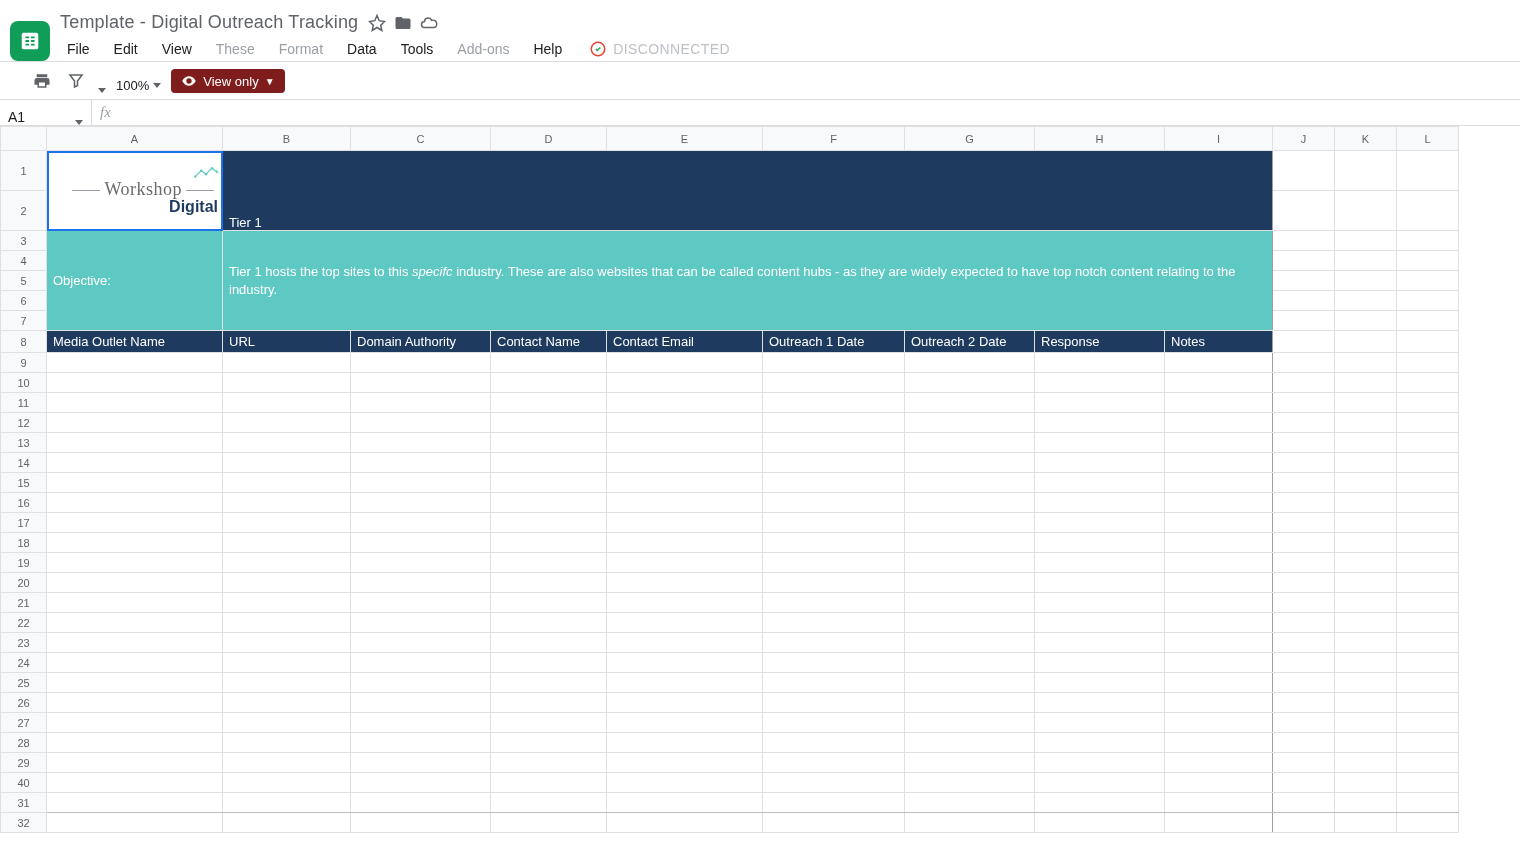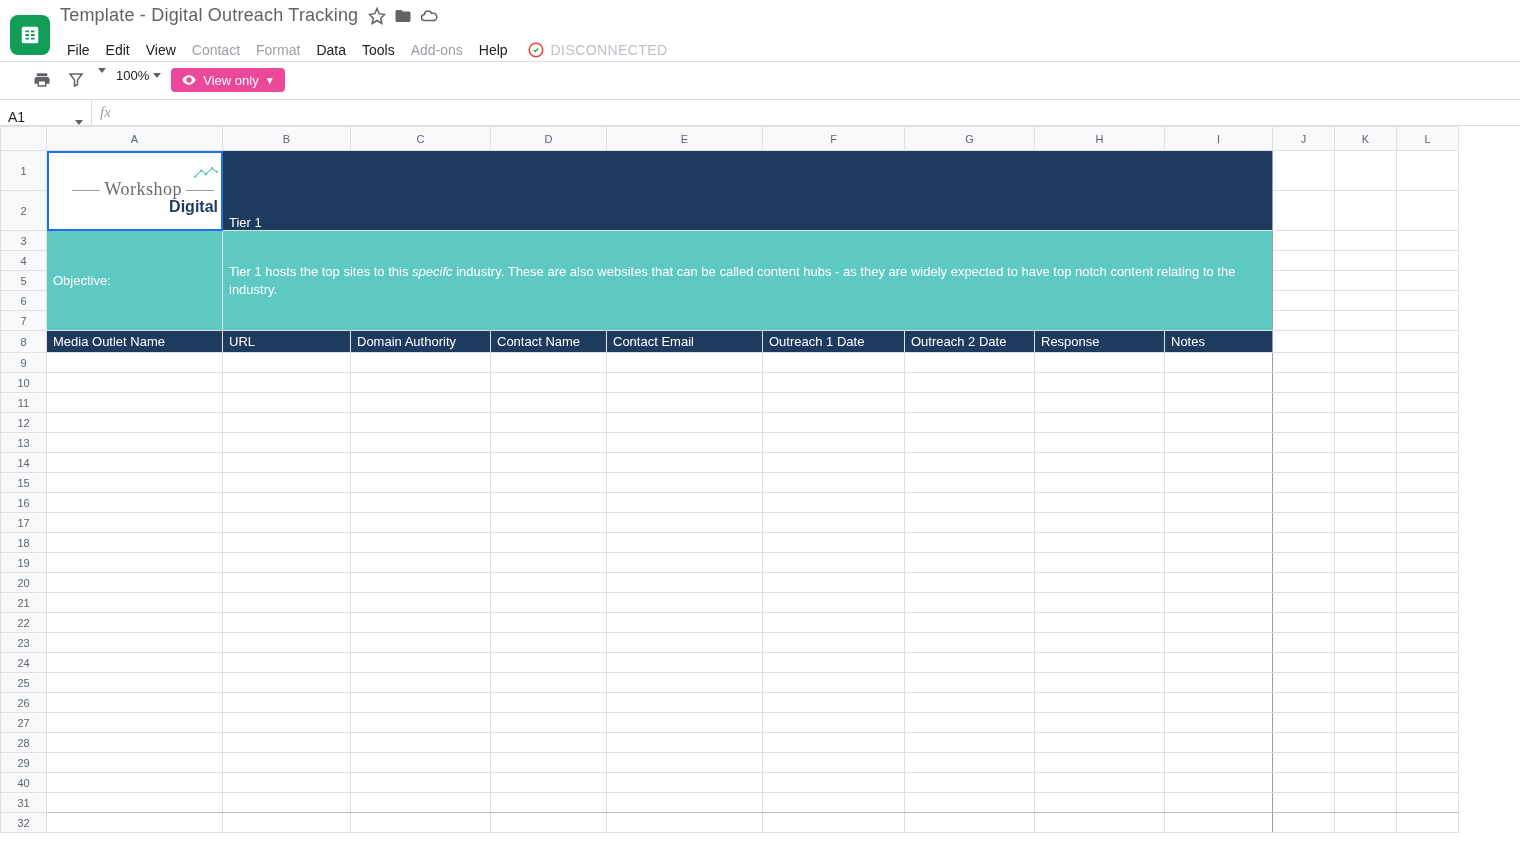--- a/index.html
+++ b/index.html
@@ -1,37 +1,37 @@
 <!DOCTYPE html>
 <html><head>
 <meta charset="utf-8">
 <style>
   * { box-sizing: border-box; margin: 0; padding: 0; }
   body { font-family: Arial, "Google Sans", sans-serif; font-size: 13px; color: #202124; background: #fff; overflow: hidden; width: 1520px; height: 855px; }
 
   
-  .header { display: flex; align-items: center; padding: 6px 10px 0 10px; border-bottom: 1px solid #dadce0; height: 62px; }
+  .header { display: flex; align-items: flex-end; padding: 6px 10px 0 10px; border-bottom: 1px solid #dadce0; height: 62px; }
   .app-icon { width: 40px; height: 40px; background: #0f9d58; border-radius: 8px; display: flex; align-items: center; justify-content: center; margin-right: 10px; margin-top: 2px; flex-shrink: 0; }
   .app-icon svg { width: 22px; height: 22px; fill: #fff; }
   .title-area { display: flex; flex-direction: column; }
   .title-row { display: flex; align-items: center; gap: 10px; }
   .doc-title { font-size: 18px; color: #5f6368; font-weight: 400; letter-spacing: 0.2px; }
   .title-icons { display: flex; gap: 8px; color: #5f6368; }
   .title-icons .ic { width: 18px; height: 18px; display: flex; align-items: center; justify-content: center; cursor: pointer; }
-  .menu-bar { display: flex; gap: 2px; margin-top: 12px; align-items: center; }
+  .menu-bar { display: flex; gap: 10px; margin-top: 4px; align-items: center; }
   .menu-item { padding: 4px 7px; font-size: 14px; color: #202124; border-radius: 4px; cursor: pointer; }
   .menu-item.disabled { color: #9aa0a6; cursor: default; }
   .disconnected { display: flex; align-items: center; gap: 6px; margin-left: 10px; color: #bdc1c6; font-size: 14px; letter-spacing: 0.4px; }
   .disc-icon { width: 18px; height: 18px; }
 
   
-  .toolbar { display: flex; align-items: flex-start; gap: 10px; padding: 6px 20px 6px 30px; border-bottom: 1px solid #dadce0; height: 38px; }
+  .toolbar { display: flex; align-items: flex-end; gap: 10px; padding: 6px 20px 6px 30px; border-bottom: 1px solid #dadce0; height: 38px; }
   .tool-btn { width: 24px; height: 24px; display: flex; align-items: center; justify-content: center; color: #5f6368; border-radius: 2px; cursor: pointer; }
   .zoom { font-size: 13px; color: #202124; display: flex; align-items: center; gap: 4px; cursor: pointer; }
-  .view-only { background: #ec4899; color: #fff; border-radius: 4px; padding: 4px 10px; display: flex; align-items: center; gap: 6px; font-size: 13px; font-weight: 500; cursor: pointer; }
+  .view-only { background: #7f1d1d; color: #fff; border-radius: 4px; padding: 4px 10px; display: flex; align-items: center; gap: 6px; font-size: 13px; font-weight: 500; cursor: pointer; }
   .view-only svg { width: 16px; height: 16px; fill: #fff; }
   .view-only .caret { font-size: 10px; }
 
   
   .formula-bar { display: flex; align-items: center; border-bottom: 1px solid #dadce0; height: 26px; }
   .name-box { width: 92px; padding: 0 8px; font-size: 14px; color: #202124; display: flex; align-items: flex-end; justify-content: space-between; border-right: 1px solid #dadce0; height: 100%; }
   .fx { padding: 0 8px; color: #9aa0a6; font-style: italic; font-size: 15px; font-family: serif; }
   .formula-input { flex: 1; height: 100%; border: none; outline: none; font-size: 13px; padding: 0 4px; }
 
   
@@ -108,21 +108,21 @@
           <svg viewBox="0 0 24 24" width="18" height="18" fill="none" stroke="#5f6368" stroke-width="2">
               <path d="M19 18H6a4 4 0 0 1 0-8 5 5 0 0 1 9.6-1.5A4 4 0 0 1 19 18z"></path>
             </svg>
         </span>
       </div>
     </div>
     <div class="menu-bar">
       <span class="menu-item">File</span>
       <span class="menu-item">Edit</span>
       <span class="menu-item">View</span>
-      <span class="menu-item disabled">Contact</span>
+      <span class="menu-item disabled">These</span>
       <span class="menu-item disabled">Format</span>
       <span class="menu-item">Data</span>
       <span class="menu-item">Tools</span>
       <span class="menu-item disabled">Add-ons</span>
       <span class="menu-item">Help</span>
       <span class="disconnected">
         <svg class="disc-icon" viewBox="0 0 24 24">
             <circle cx="12" cy="12" r="9" fill="none" stroke="#ea4335" stroke-width="2"></circle>
             <path d="M9 12l2 2 4-4" fill="none" stroke="#34a853" stroke-width="2"></path>
           </svg>

